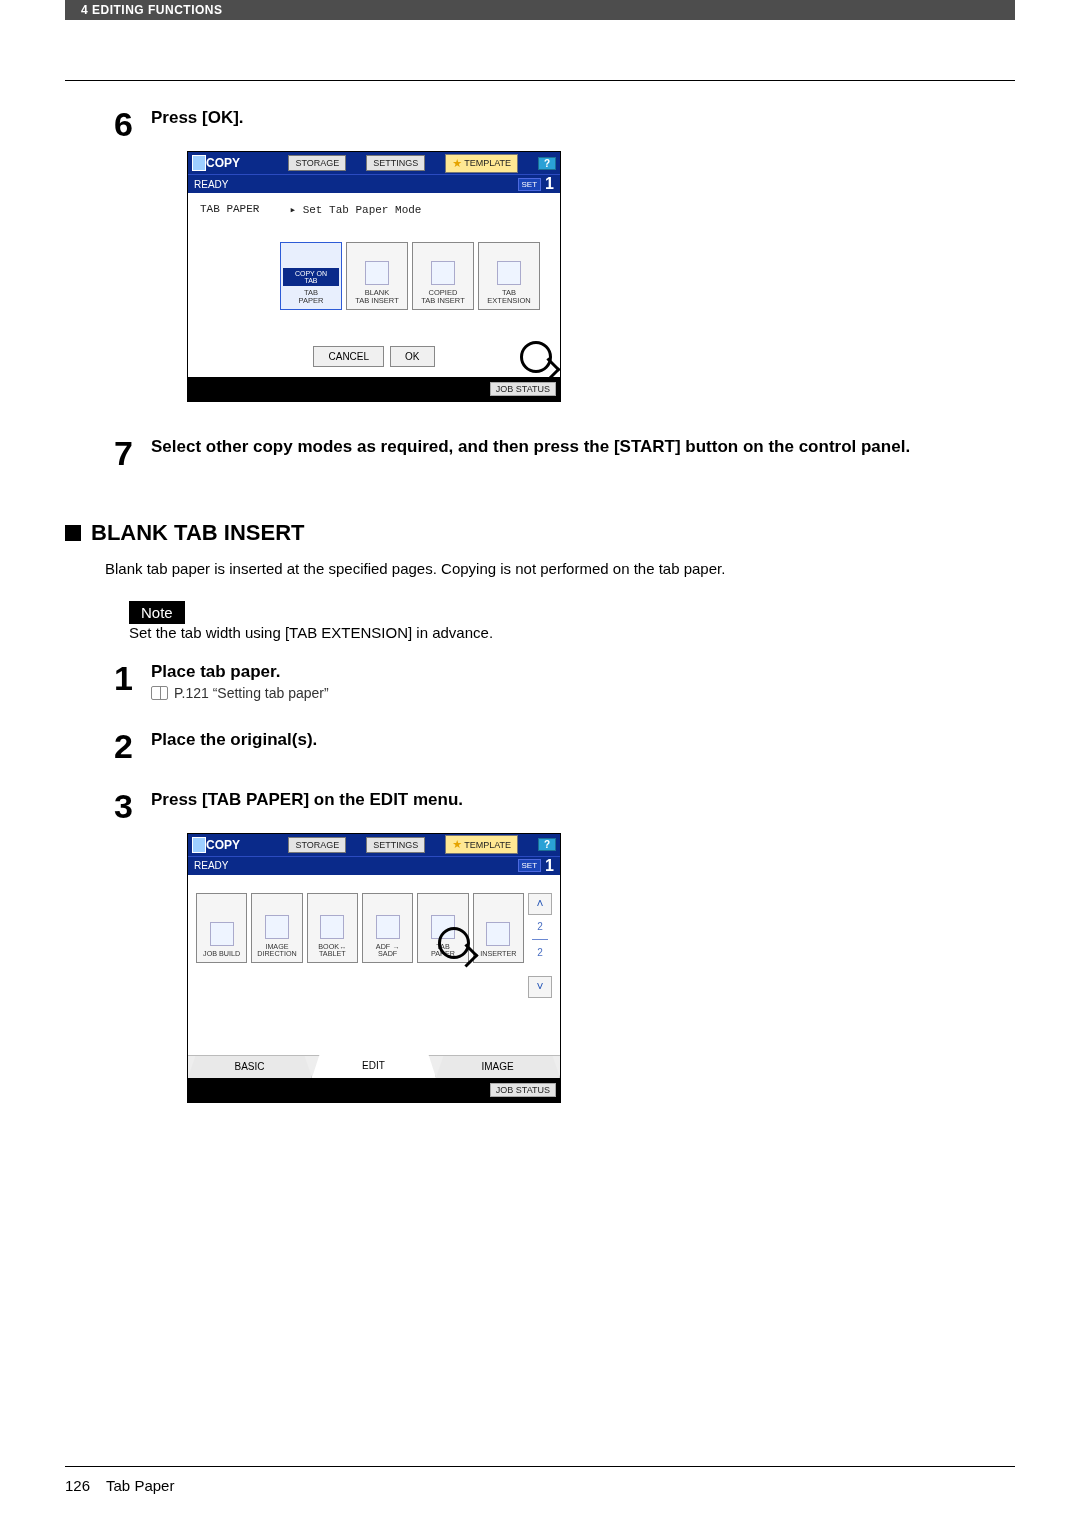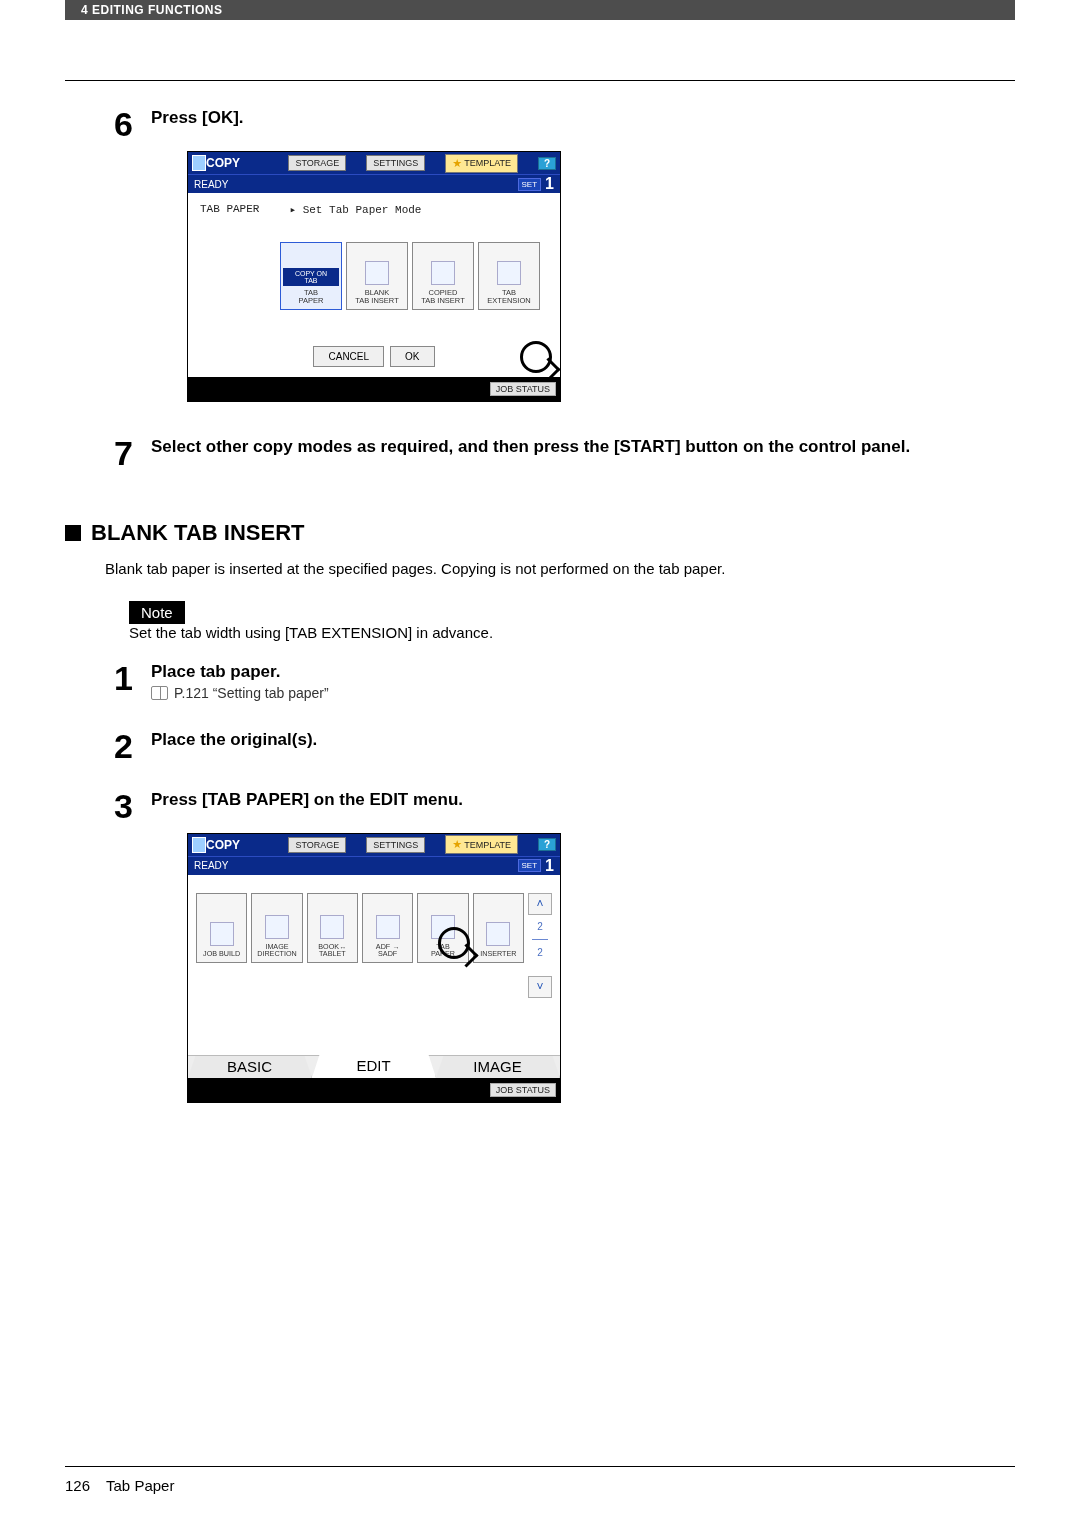--- a/index.html
+++ b/index.html
@@ -154,21 +154,21 @@
   }
   .sidecol .arrowbox{
     width:22px;height:20px;border:1px solid #aaa;background:#f5f5f5;
     display:flex;align-items:center;justify-content:center;font-size:12px;color:#2b5ab8;
   }
   .sidecol .pg{font-size:10px;color:#4a6fc2;}
   .sidecol .hr{width:16px;border-top:1px solid #6a88d2;margin:1px 0;}
 
   .tabrow{
     display:flex;height:22px;background:#eee;
-    border-top:1px solid #bbb;font-size:15px;
+    border-top:1px solid #bbb;font-size:10px;
   }
   .tabrow .tab{
     flex:1;display:flex;align-items:center;justify-content:center;
     border-right:1px solid #ccc;
     background:#e9e9e9;
     clip-path:polygon(6% 0,94% 0,100% 100%,0 100%);
 
   }
   .tabrow .tab.active{background:#fff;border-bottom:2px solid #fff;margin-top:-1px;}
 

